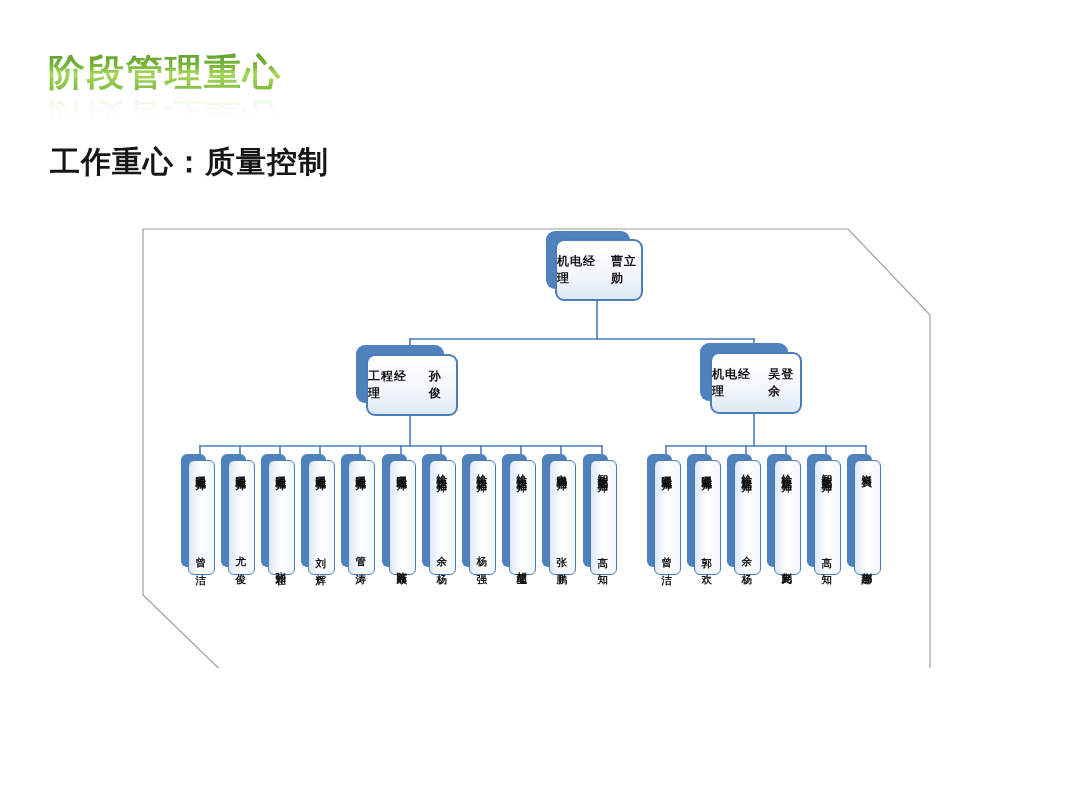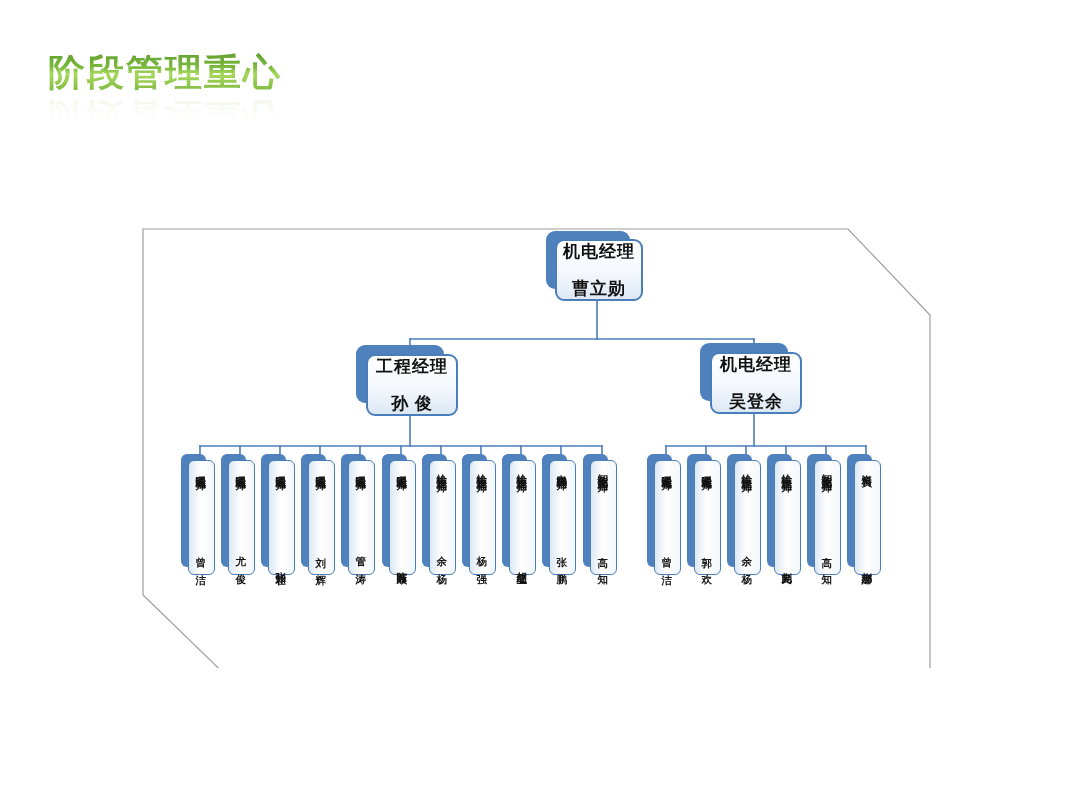--- a/index.html
+++ b/index.html
@@ -26,22 +26,22 @@
   }
   
   svg.wires{position:absolute;left:0;top:0;width:1080px;height:810px;z-index:1;}
   .node{position:absolute;z-index:2;}
   .node .shadow{
     position:absolute;background:var(--shadow-blue,#4f81bd);border-radius:6px;
   }
   .hbox{
     position:absolute;border:2px solid var(--accent,#4a7ebb);border-radius:9px;
     background:linear-gradient(180deg,#ffffff 0%,#f4f8fc 55%,#dde8f4 100%);
-    display:flex;flex-direction:column;align-items:center;justify-content:center;gap:14px;
-    font-size:17px;font-weight:700;color:#111;letter-spacing:1px;
+    display:flex;flex-direction:row;align-items:center;justify-content:center;gap:14px;
+    font-size:12px;font-weight:700;color:#111;letter-spacing:1px;
   }
   .vbox{
     position:absolute;border:1.5px solid var(--accent,#4a7ebb);border-radius:6px;
     background:linear-gradient(90deg,#dce7f3 0%,#ffffff 45%,#f2f7fc 100%);
   }
   .vtext{
     writing-mode:vertical-rl;text-orientation:upright;position:absolute;left:50%;
     transform:translateX(-50%);font-size:10.5px;font-weight:600;color:#141414;
     letter-spacing:1.5px;word-spacing:3px;line-height:1;white-space:pre;
   }
@@ -59,20 +59,21 @@
   }
   .watermark .wm-text{font-size:26px;font-weight:600;letter-spacing:2px;text-shadow:0 1px 0 #ffffff;}
 </style>
 </head>
 <body>
 
 <div class="slide">
 
   <div class="slide-title">阶段管理重心</div>
   <div class="slide-title-reflection">阶段管理重心</div>
+  <div class="slide-subtitle">工作重心：质量控制</div>
 
   <svg class="wires" viewBox="0 0 1080 810">
     <polygon points="143,229 848,229 930,315 930,689 240,689 143,595" fill="#ffffff" style="stroke:var(--panel-border,#9e9e9e);" stroke-width="1.2"></polygon>
     <g id="wire-lines" fill="none" stroke-linecap="square" stroke="#4a7ebb" stroke-width="1.6">
         <line x1="597" y1="296" x2="597" y2="339"></line>
         <line x1="410" y1="339" x2="754" y2="339"></line>
         <line x1="410" y1="339" x2="410" y2="356"></line>
         <line x1="754" y1="339" x2="754" y2="353"></line>
         <line x1="410" y1="411" x2="410" y2="446"></line>
         <line x1="754" y1="410" x2="754" y2="446"></line>

